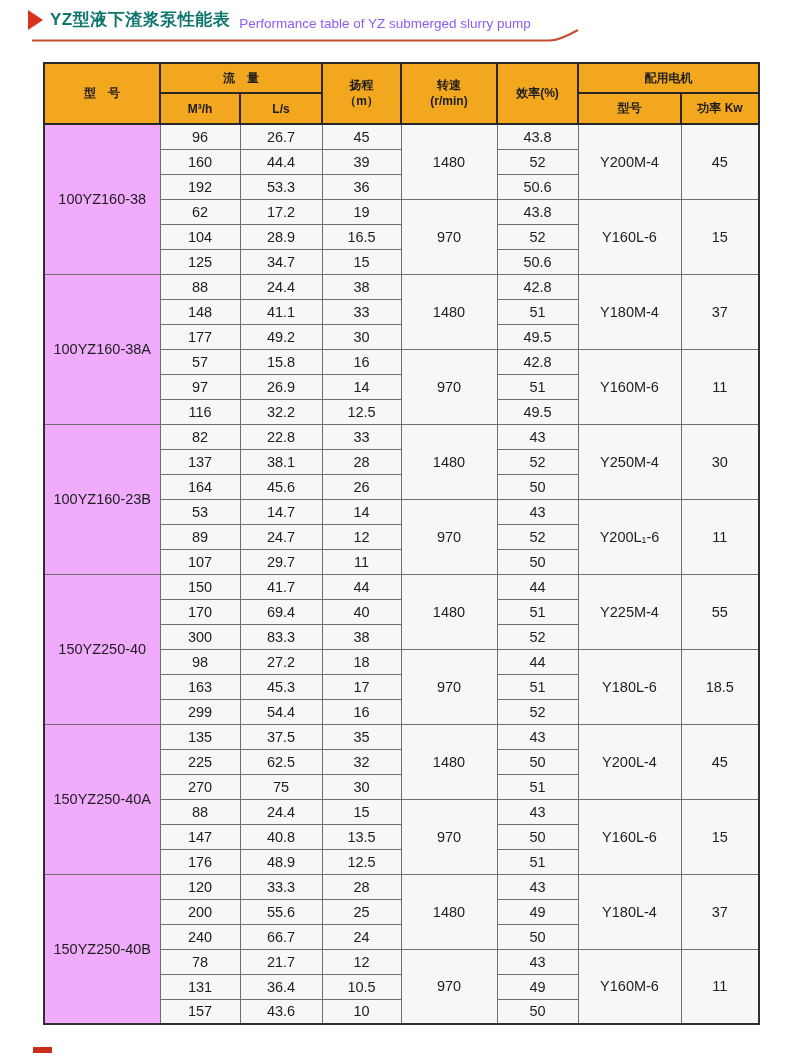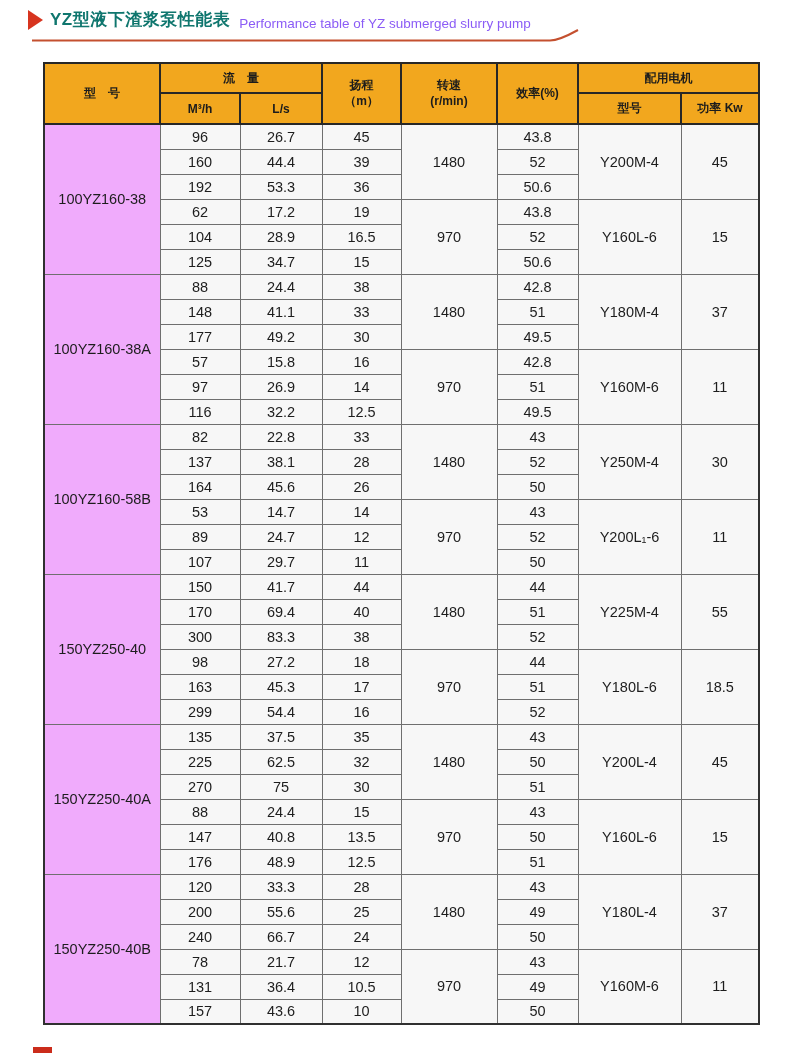--- a/index.html
+++ b/index.html
@@ -177,21 +177,21 @@
           <td>14</td>
           <td>51</td>
         </tr>
         <tr>
           <td>116</td>
           <td>32.2</td>
           <td>12.5</td>
           <td>49.5</td>
         </tr>
         <tr>
-          <td class="model-cell" rowspan="6">100YZ160-58B</td>
+          <td class="model-cell" rowspan="6">100YZ160-23B</td>
           <td>82</td>
           <td>22.8</td>
           <td>33</td>
           <td rowspan="3">1480</td>
           <td>43</td>
           <td rowspan="3">Y250M-4</td>
           <td rowspan="3">30</td>
         </tr>
         <tr>
           <td>137</td>

